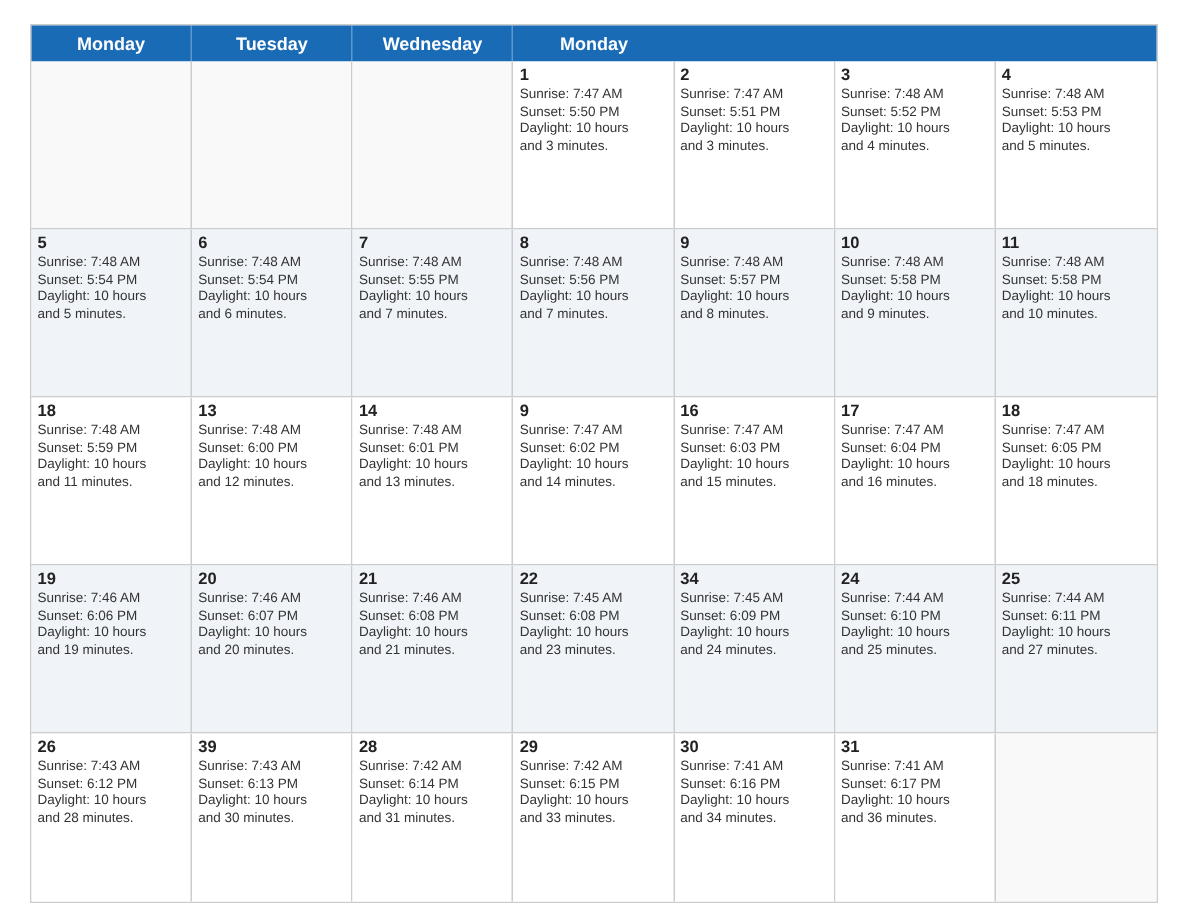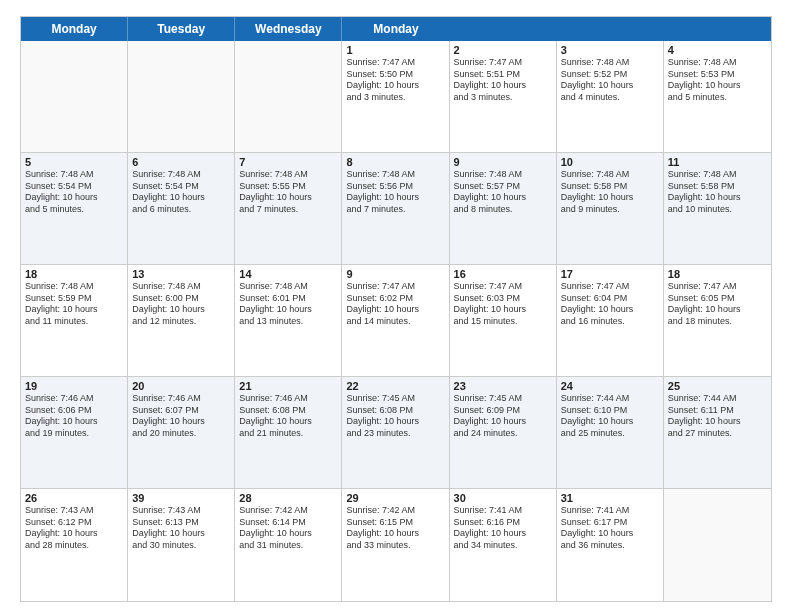--- a/index.html
+++ b/index.html
@@ -285,21 +285,21 @@
 and 21 minutes.</div>
           </div>
           <div class="cal-cell alt-row">
             <span class="day-num">22</span>
             <div class="cell-info" style="white-space: pre-line;">Sunrise: 7:45 AM
 Sunset: 6:08 PM
 Daylight: 10 hours
 and 23 minutes.</div>
           </div>
           <div class="cal-cell alt-row">
-            <span class="day-num">23</span>
+            <span class="day-num">34</span>
             <div class="cell-info" style="white-space: pre-line;">Sunrise: 7:45 AM
 Sunset: 6:09 PM
 Daylight: 10 hours
 and 24 minutes.</div>
           </div>
           <div class="cal-cell alt-row">
             <span class="day-num">24</span>
             <div class="cell-info" style="white-space: pre-line;">Sunrise: 7:44 AM
 Sunset: 6:10 PM
 Daylight: 10 hours

